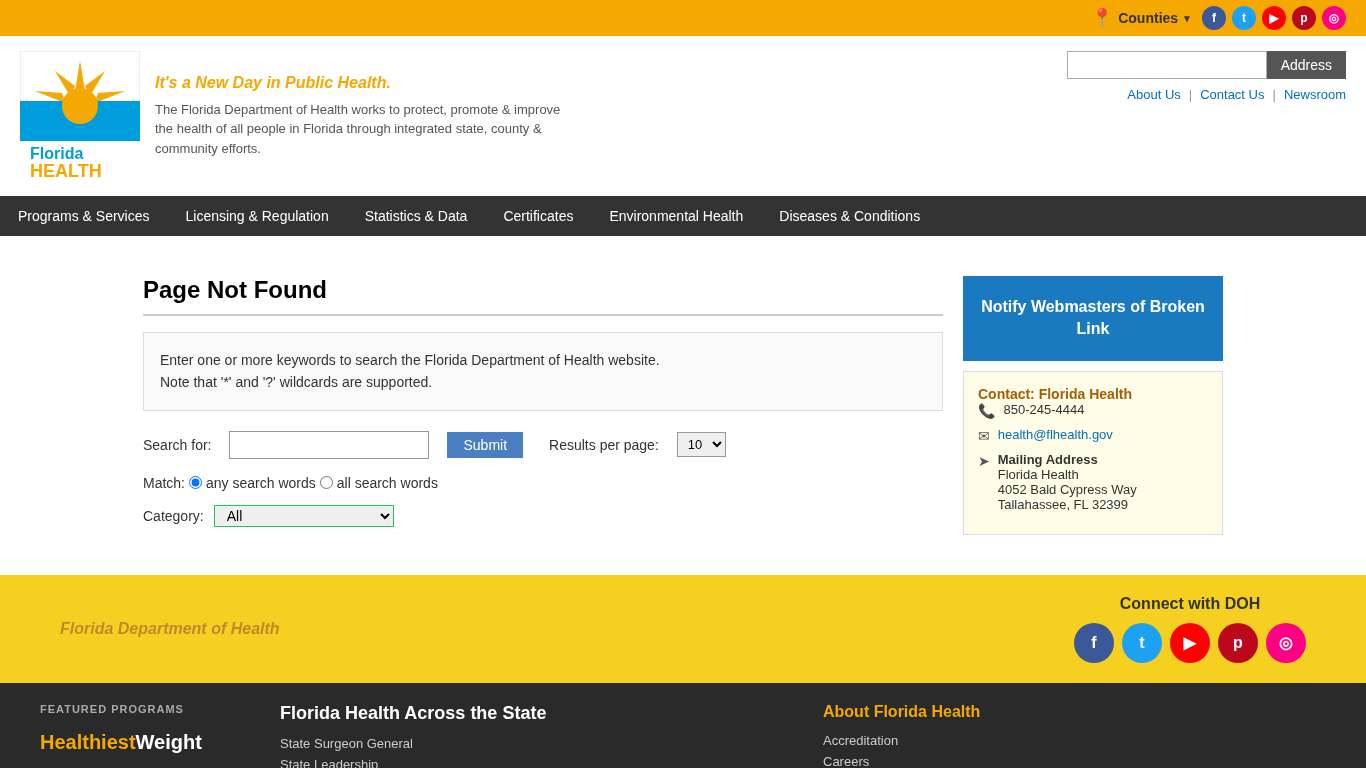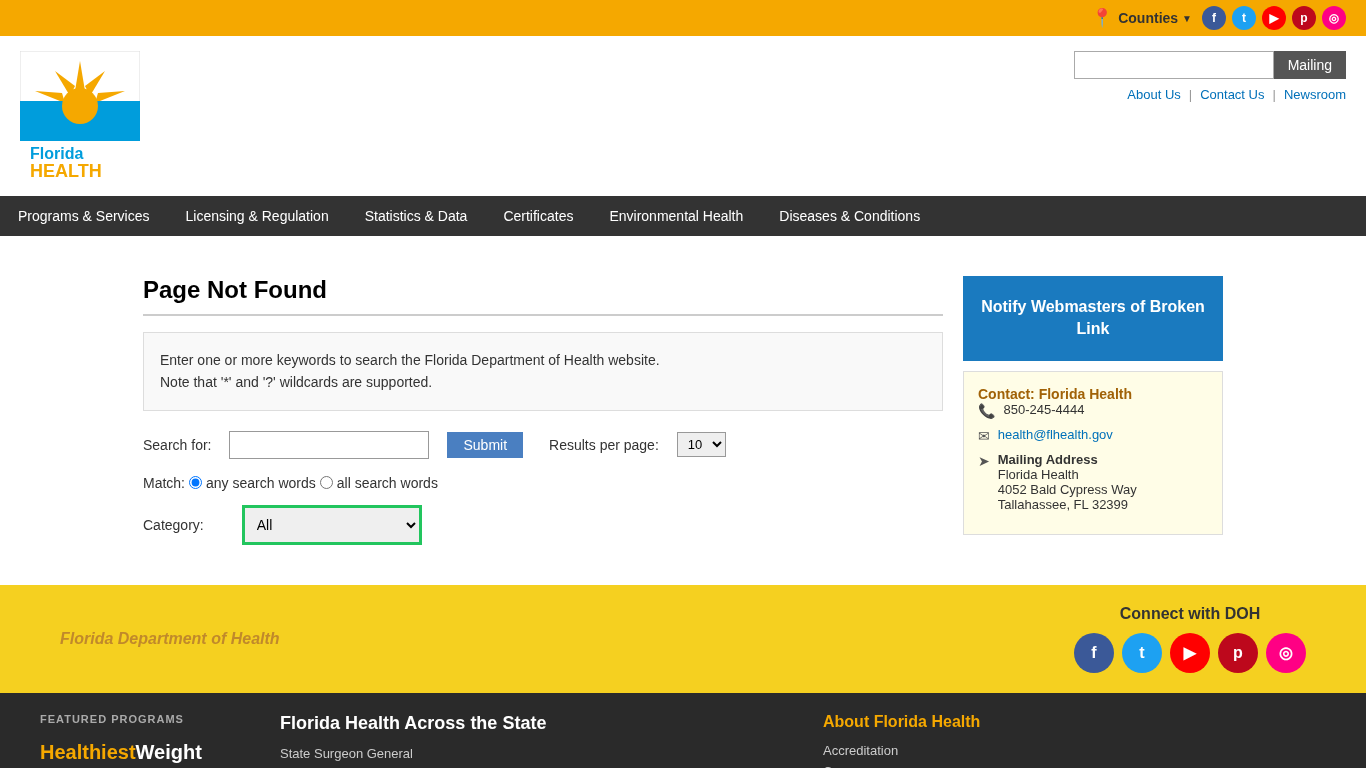--- a/index.html
+++ b/index.html
@@ -180,25 +180,29 @@
 
         <circle cx="60" cy="55" r="18" fill="#f5a800"></circle>
 
         <rect x="0" y="90" width="120" height="40" fill="#fff"></rect>
 
         <text x="10" y="108" font-size="16" font-weight="bold" fill="#009ddc" font-family="Arial">Florida</text>
 
         <text x="10" y="126" font-size="18" font-weight="bold" fill="#f5a800" font-family="Arial">HEALTH</text>
       </svg>
     </div>
+    <div id="logo-text">
+      <h2>It's a New Day in Public Health.</h2>
+      <p>The Florida Department of Health works to protect, promote &amp; improve the health of all people in Florida through integrated state, county &amp; community efforts.</p>
+    </div>
   </div>
   <div id="header-right">
     <div id="search-area">
       <input type="text" style="border: 1px solid rgb(170, 170, 170); padding: 5px 8px; width: 200px; font-size: 14px;" placeholder="">
-      <button style="padding:5px 14px; background:#555; color:#fff; border:none; cursor:pointer; font-size:14px;">Mailing</button>
+      <button style="padding:5px 14px; background:#555; color:#fff; border:none; cursor:pointer; font-size:14px;">Address</button>
     </div>
     <div id="header-links">
       <a href="#" style="color:#0070b9; text-decoration:none; font-size:13px;">About Us</a>
       <span style="color:#999;">|</span>
       <a href="#" style="color:#0070b9; text-decoration:none; font-size:13px;">Contact Us</a>
       <span style="color:#999;">|</span>
       <a href="#" style="color:#0070b9; text-decoration:none; font-size:13px;">Newsroom</a>
     </div>
   </div>
 </div>
@@ -241,21 +245,21 @@
           <span>any search words</span>
         </label>
         <label>
           <input type="radio" name="match" style="">
           <span>all search words</span>
         </label>
       </div>
 
       <div class="category-row">
         <label>Category:</label>
-        <select style="padding:8px 8px; border:3px solid #22c55e; font-size:14px; width:180px;margin-left:28px;">
+        <select style="padding:1px 8px; border:1px solid #22c55e; font-size:14px; width:180px;">
           <option>All</option>
         </select>
       </div>
     </div>
 
     <div id="sidebar" style="width:260px; flex-shrink:0;">
       <button class="notify-btn" style="background:#1a7abf; color:#fff; font-size:16px; font-weight:bold; padding:20px 16px; text-align:center; cursor:pointer; border:none; width:100%; line-height:1.4; margin-bottom:10px;">Notify Webmasters of Broken Link</button>
 
       <div class="contact-box" style="border:1px solid #ddd; padding:14px; background:#fffde7;">
         <h3 style="font-size:14px; margin-bottom:0; color:#a16207;">Contact: Florida Health</h3>

